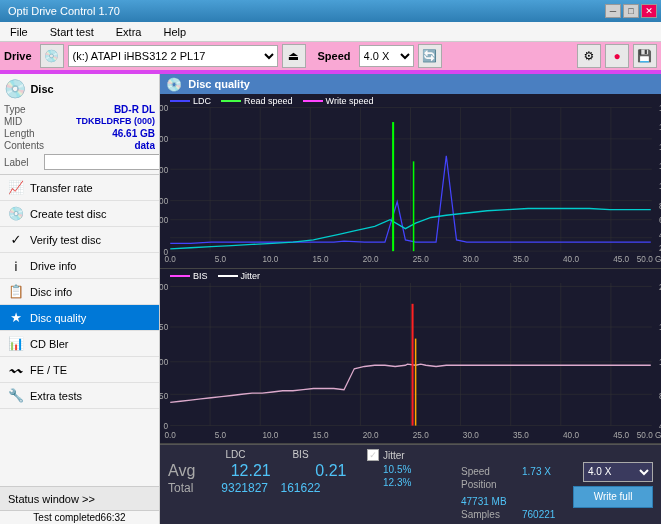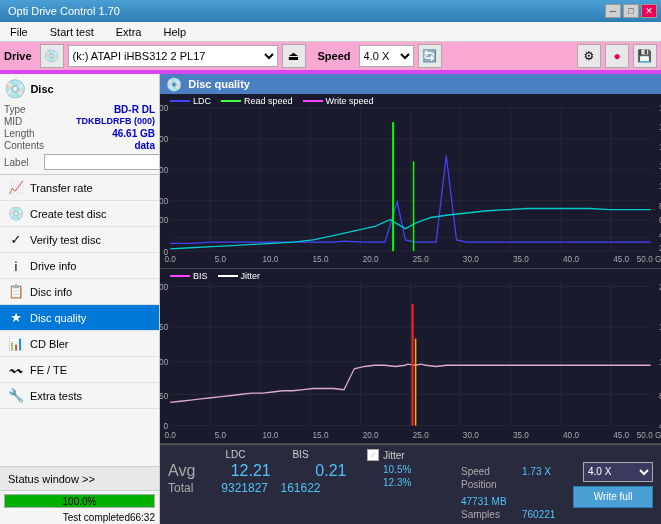--- a/index.html
+++ b/index.html
@@ -152,21 +152,21 @@
     }
     .progress-bar-fill {
       height: 100%; background: #00b000;
       position: absolute; left: 0; top: 0;
     }
     .progress-text {
       position: absolute; width: 100%; text-align: center;
       font-size: 10px; line-height: 14px; color: #000;
     }
     .status-text-row {
-      display: flex; justify-content: flex-end;
+      display: flex; justify-content: center;
       padding: 1px 4px; font-size: 10px;
     }
 
     
     .content-area {
       flex: 1;
       background: white;
       display: flex;
       flex-direction: column;
       overflow: hidden;
@@ -342,24 +342,20 @@
       <div class="nav-item">
         <span class="nav-icon">🔧</span>
         <span>Extra tests</span>
       </div>
     </div>
 
     <div class="sidebar-status">
       <button class="status-btn">
         <span>Status window &gt;&gt;</span>
       </button>
-      <div class="progress-bar-container">
-        <div class="progress-bar-fill" style="width:100%"></div>
-        <div class="progress-text">100.0%</div>
-      </div>
       <div class="status-text-row">
         <span>Test completed</span>
         <span>66:32</span>
       </div>
     </div>
   </div>
 
   <div class="content-area">
 
     <div class="dq-header">

